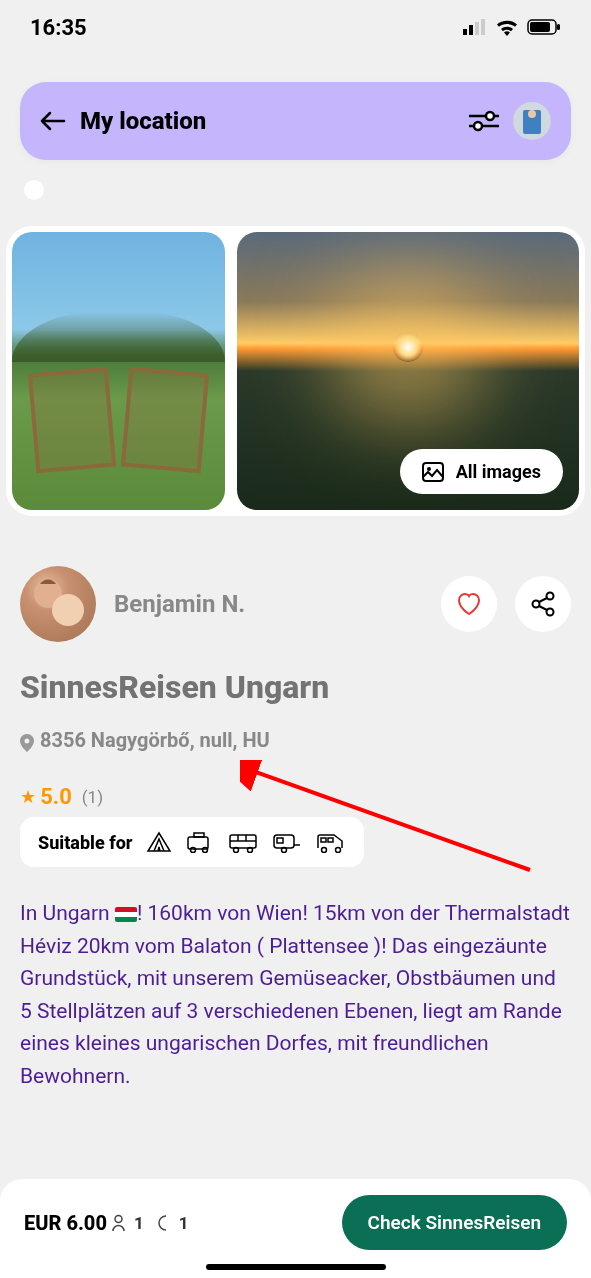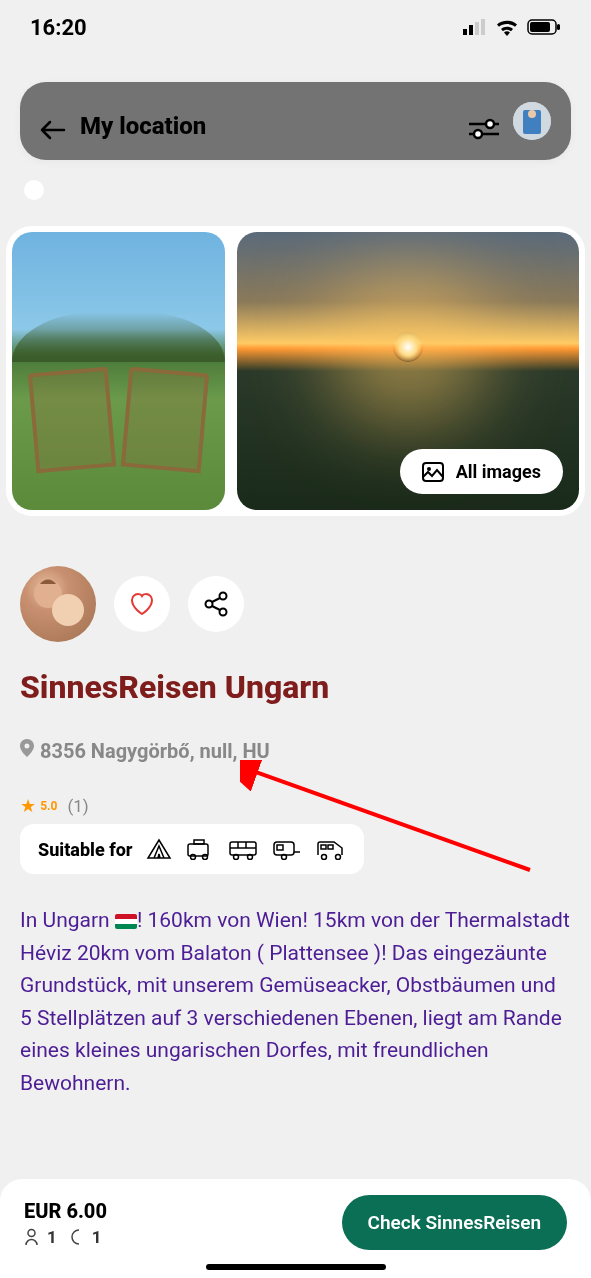--- a/index.html
+++ b/index.html
@@ -22,24 +22,24 @@
       font-size: 22px;
       font-weight: 700;
     }
     .status-icons {
       display: flex;
       gap: 8px;
       align-items: center;
     }
     .top-card {
       margin: 32px 20px 20px 20px;
-      background: #737373;
+      background: #c4b5fd;
       border-radius: 26px;
       display: flex;
-      align-items: flex-end;
+      align-items: center;
       padding: 20px 20px;
       gap: 14px;
       box-shadow: 0 2px 8px rgba(0,0,0,0.04);
     }
     .top-card .title {
       font-size: 24px;
       font-weight: 800;
       flex: 1;
     }
     .avatar-small {
@@ -160,39 +160,39 @@
       border-radius: 50%;
       background: #fff;
       display: flex;
       align-items: center;
       justify-content: center;
     }
     .listing-title {
       font-size: 32px;
       font-weight: 800;
       margin-top: 26px;
-      color: #7f1d1d;
+      color: #737373;
     }
     .location-row {
       display: flex;
-      align-items: flex-start;
+      align-items: flex-end;
       gap: 6px;
-      margin-top: 33px;
+      margin-top: 22px;
       font-size: 20px;
       font-weight: 700;
       color: #888;
     }
     .rating-row {
       display: flex;
       align-items: center;
       gap: 4px;
       margin-top: 32px;
     }
     .star { color: #ff9800; font-size: 18px; }
-    .rating-val { color: #ff9800; font-size: 12px; font-weight: 700; }
+    .rating-val { color: #ff9800; font-size: 22px; font-weight: 700; }
     .rating-count { color: #888; font-size: 17px; margin-left: 6px; }
     .suitable-card {
       display: inline-flex;
       align-items: center;
       gap: 14px;
       background: #fff;
       border-radius: 14px;
       padding: 14px 18px;
       margin-top: 8px;
     }
@@ -226,21 +226,21 @@
       right: 0;
       background: #fff;
       padding: 16px 24px 28px 24px;
       display: flex;
       align-items: center;
       justify-content: space-between;
       border-radius: 22px 22px 0 0;
     }
     .price-block {
       display: flex;
-      flex-direction: column;
+      flex-direction: row;
       gap: 4px;
     }
     .price {
       font-size: 20px;
       font-weight: 800;
     }
     .meta-row {
       display: flex;
       gap: 8px;
       align-items: center;
@@ -271,21 +271,21 @@
       top: 760px;
       left: 240px;
       pointer-events: none;
       z-index: 100;
     }
   </style>
 </head>
 <body>
 
 <div class="status-bar">
-  <span class="status-time">16:20</span>
+  <span class="status-time">16:35</span>
   <div class="status-icons">
     <svg width="24" height="16" viewBox="0 0 24 16">
         <rect x="0" y="10" width="4" height="6" fill="#000"></rect>
         <rect x="6" y="6" width="4" height="10" fill="#000"></rect>
         <rect x="12" y="3" width="4" height="13" fill="#ccc"></rect>
         <rect x="18" y="0" width="4" height="16" fill="#ccc"></rect>
       </svg>
     <svg width="24" height="18" viewBox="0 0 24 18">
         <path d="M12 18l-3-3.5c1.8-1.6 4.2-1.6 6 0L12 18zm-6-7c3.3-3 8.7-3 12 0l-2 2.3c-2.2-2-5.8-2-8 0L6 11zm-4-4.5C7 1.5 17 1.5 22 6.5l-2 2.3C16 5.2 8 5.2 4 8.8L2 6.5z" fill="#000"></path>
       </svg>
@@ -342,20 +342,21 @@
 
 <div class="content">
   <div class="host-row">
     <div class="host-avatar">
       <svg width="76" height="76" viewBox="0 0 76 76">
           <circle cx="28" cy="28" r="14" fill="#e0b090"></circle>
           <circle cx="48" cy="44" r="16" fill="#f0d0b0"></circle>
           <path d="M20 18c4-6 12-6 16 0" fill="#8a5a3a"></path>
         </svg>
     </div>
+    <span class="host-name">Benjamin N.</span>
     <div class="circle-btn">
       <svg width="26" height="24" viewBox="0 0 26 24">
           <path d="M13 22s-10-6-10-14c0-3 2.5-6 6-6 2 0 3.5 1 4 2 .5-1 2-2 4-2 3.5 0 6 3 6 6 0 8-10 14-10 14z" fill="none" stroke="#e53935" stroke-width="2"></path>
         </svg>
     </div>
     <div class="circle-btn">
       <svg width="24" height="26" viewBox="0 0 24 26">
           <circle cx="19" cy="5" r="3.5" fill="none" stroke="#000" stroke-width="2"></circle>
           <circle cx="5" cy="13" r="3.5" fill="none" stroke="#000" stroke-width="2"></circle>
           <circle cx="19" cy="21" r="3.5" fill="none" stroke="#000" stroke-width="2"></circle>

